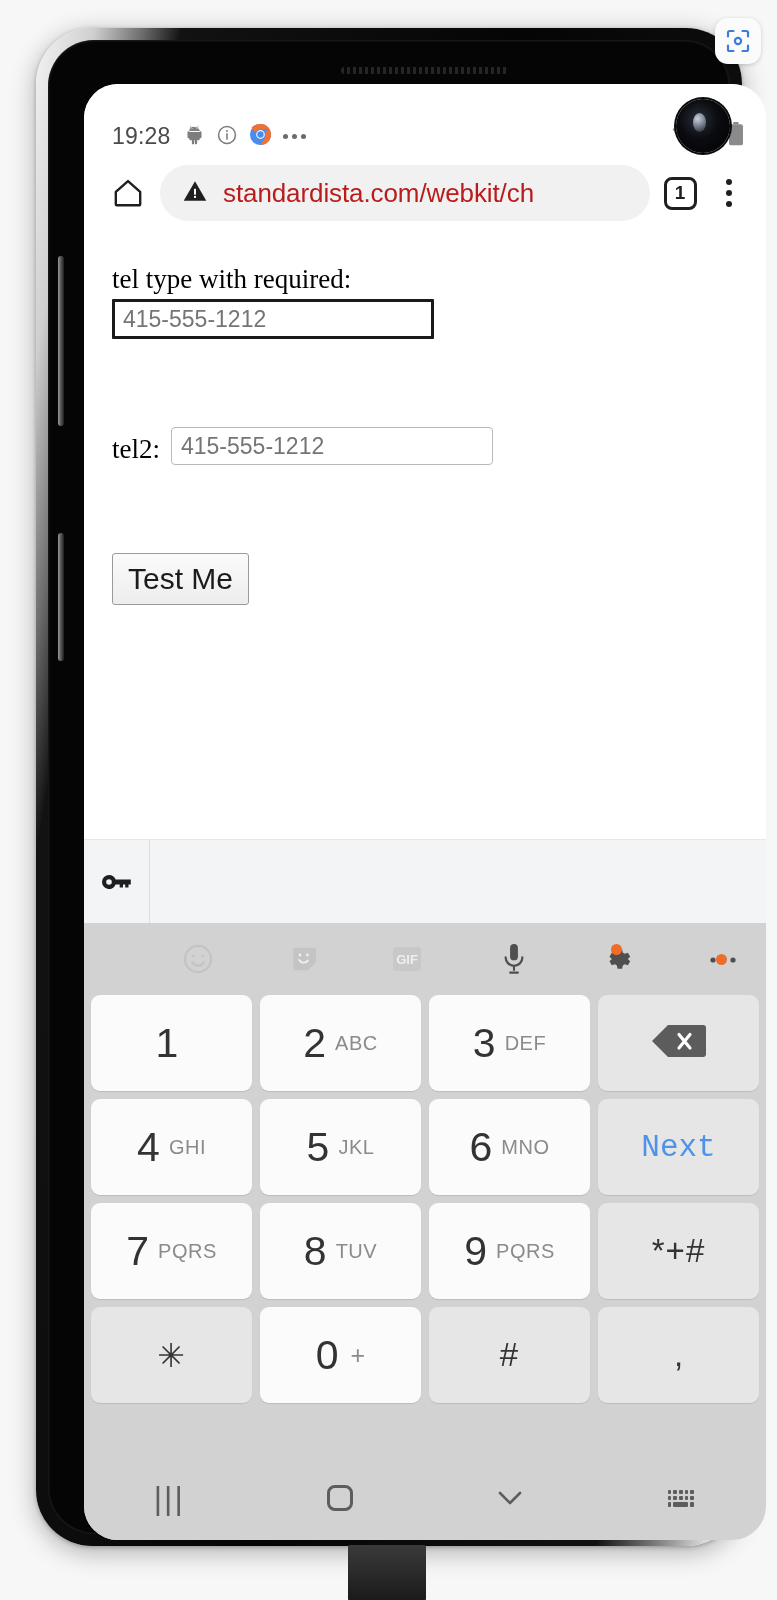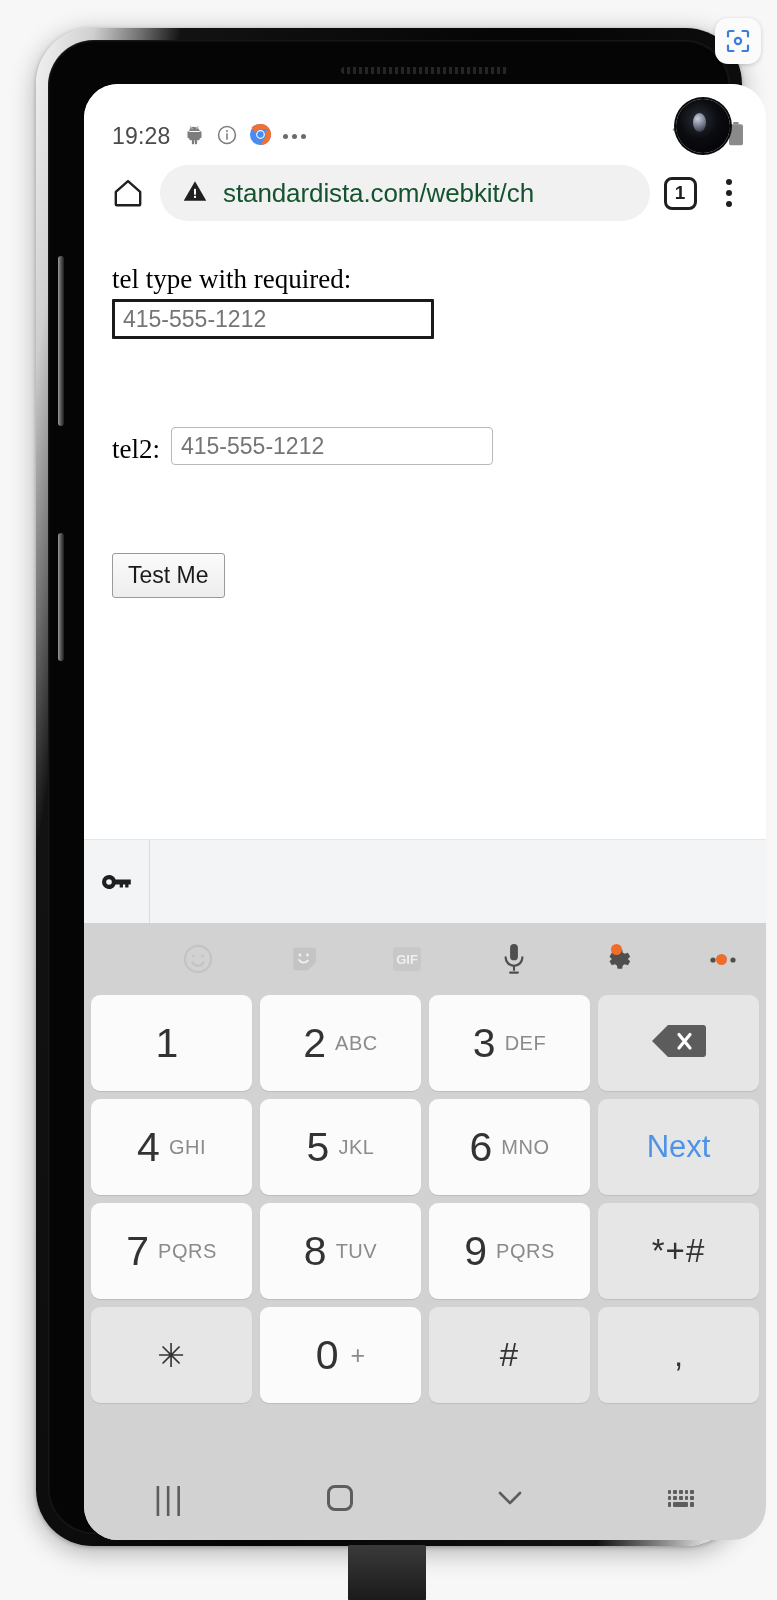--- a/index.html
+++ b/index.html
@@ -115,21 +115,21 @@
   #home-button { width: 56px; display: flex; align-items: center; justify-content: center; }
   #omnibox {
     flex: 1; height: 56px; border-radius: 28px;
     background: #f1f1f1;
     display: flex; align-items: center;
     padding: 0 20px 0 22px;
     overflow: hidden;
     margin: 0 4px;
   }
   #omnibox-url {
-    font-size: 26px; color: #14532d; white-space: nowrap;
+    font-size: 26px; color: #b91c1c; white-space: nowrap;
     margin-left: 15px; overflow: hidden;
     letter-spacing: -.1px;
   }
   #tab-counter {
     width: 52px; display: flex; align-items: center; justify-content: center;
   }
   #tab-counter-box {
     width: 33px; height: 33px; border: 3px solid #1f1f1f; border-radius: 8px;
     display: flex; align-items: center; justify-content: center;
     font-size: 19px; color: #1f1f1f; font-weight: 600;
@@ -170,21 +170,21 @@
     background: #fff; font-size: 23px; color: #888;
     padding: 0 9px;
     font-family: "Liberation Sans", sans-serif;
     outline: none;
   }
   #test-me-button {
     margin-top: 88px;
     padding: 8px 15px;
     border: 1px solid #9a9a9a; border-radius: 3px;
     background: linear-gradient(180deg,#fbfbfb,#ededed);
-    font-size: 23px; color: #1b1b1b;
+    font-size: 30px; color: #1b1b1b;
     font-family: "Liberation Sans", sans-serif;
   }
 
   
   #autofill-bar {
     position: absolute; left: 0; top: 755px; width: 100%; height: 84px;
     background: #f3f4f6;
     display: flex; align-items: center;
     border-top: 1px solid #e7e7e7;
   }
@@ -223,21 +223,21 @@
     font-size: 41px; color: #333; font-weight: 300;
     font-family: "Liberation Sans", sans-serif;
   }
   .kb-letters {
     font-size: 20px; color: #8b8b8b; margin-left: 9px; letter-spacing: .5px;
     font-family: "Liberation Sans", sans-serif;
   }
   .kb-plus { font-size: 25px; color: #8b8b8b; margin-left: 12px; }
   .kb-next {
     font-size: 31px; color: #4f93e8;
-    font-family: Liberation Sans, sans-serif;
+    font-family: Liberation Mono, monospace;
   }
   .kb-symbol { font-size: 33px; color: #333; letter-spacing: 1px; }
   .kb-comma { font-size: 33px; color: #333; }
 
   
   #nav-bar {
     position: absolute; left: 0; top: 1372px; width: 100%; height: 84px;
     background: #d2d2d2;
     display: flex; align-items: center;
   }

